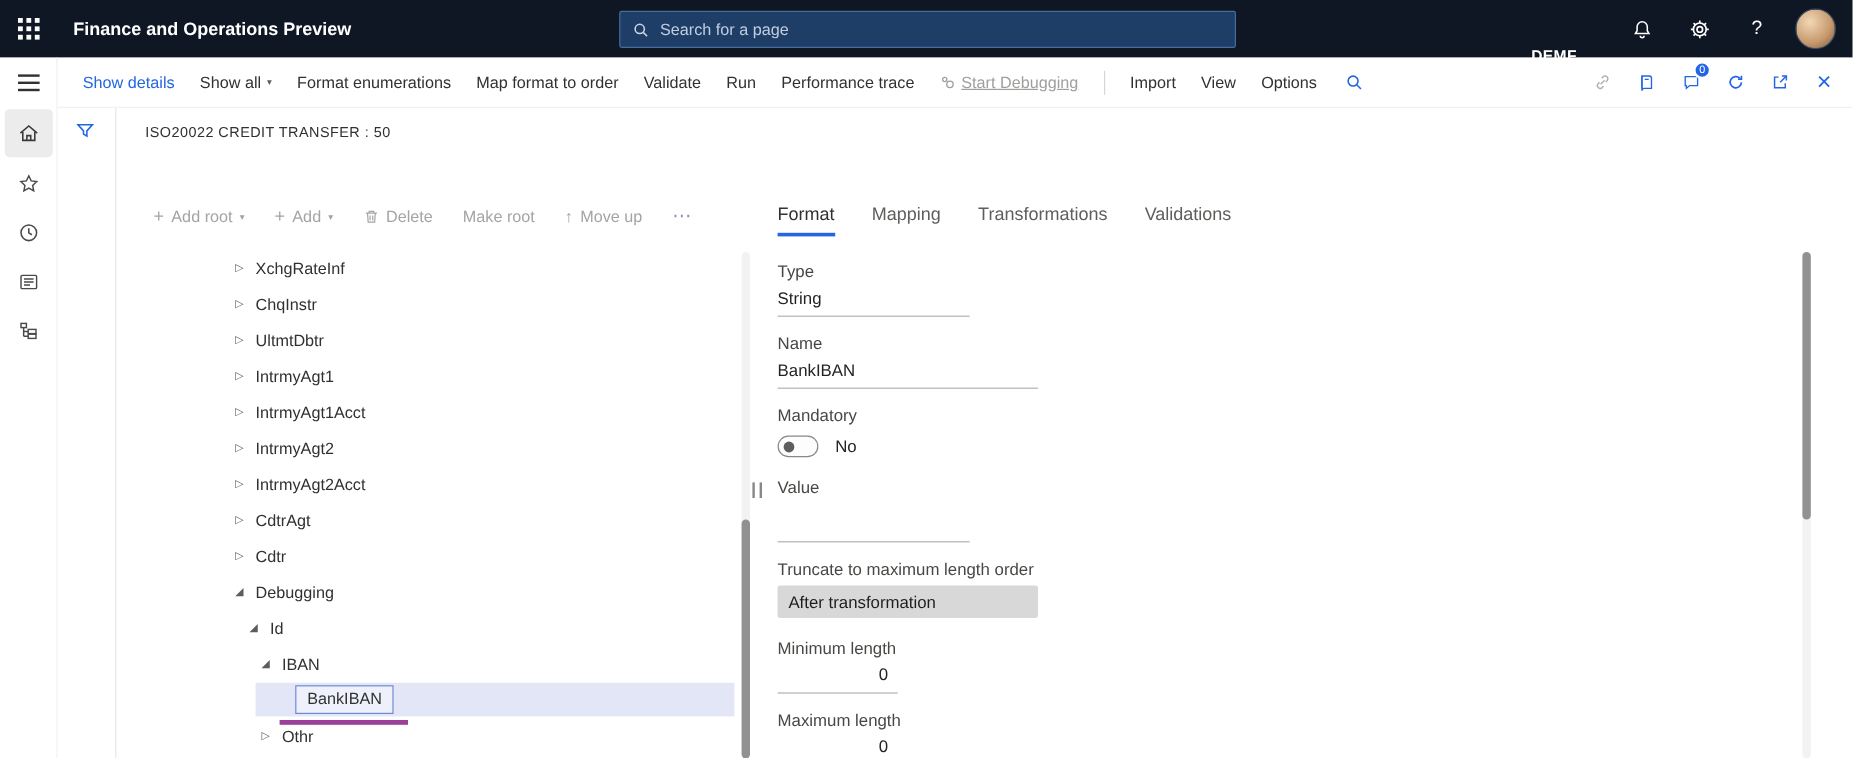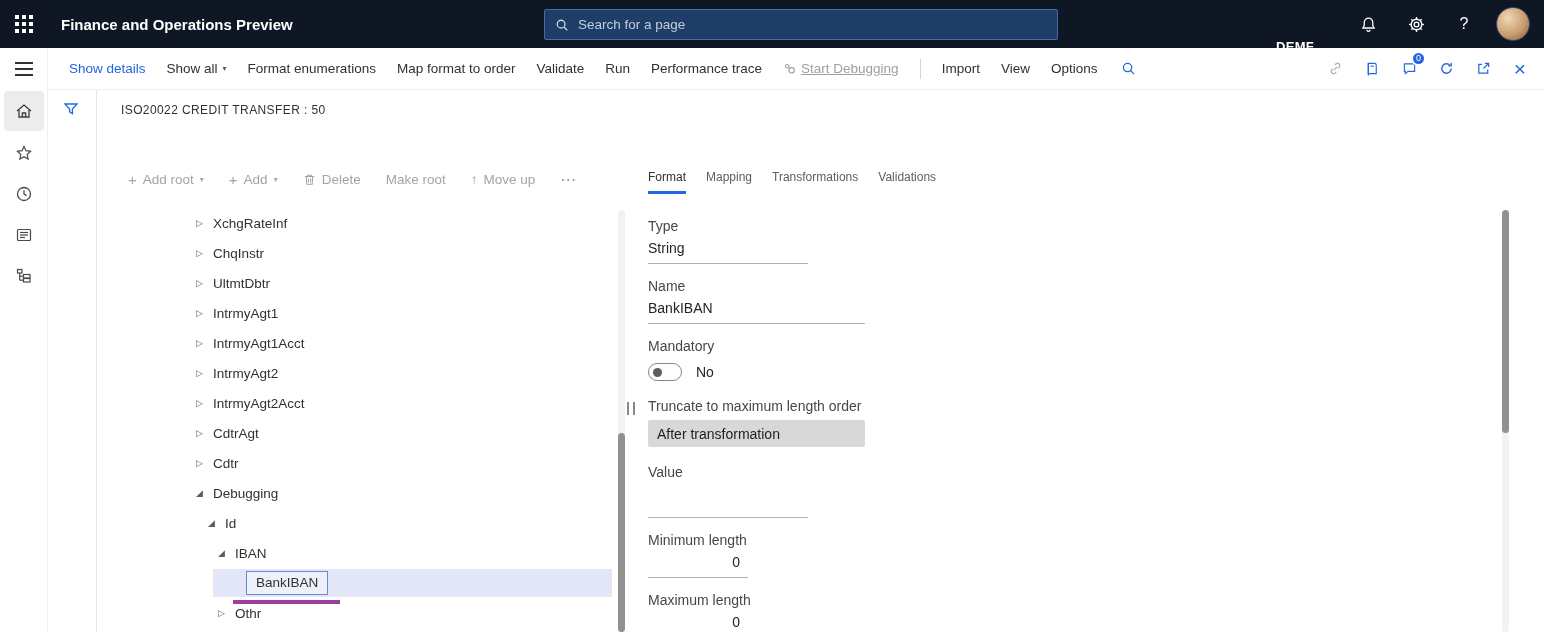--- a/index.html
+++ b/index.html
@@ -6,21 +6,21 @@
   html,body { background:#fff; }
   body { font-family:"Liberation Sans", sans-serif; }
   .app { position:relative; width:1544px; height:632px; overflow:hidden; background:#fff; }
 
   
   .header { position:absolute; top:0; left:0; width:100%; height:48px; background:#0f1724; color:#fff; display:flex; align-items:center; }
   .waffle { width:48px; height:48px; display:flex; align-items:center; justify-content:center; cursor:pointer; }
   .waffle-grid { display:grid; grid-template-columns:repeat(3,4px); grid-gap:3px; }
   .waffle-grid i { width:4px; height:4px; background:#fff; display:block; }
   .app-title { font-size:15px; font-weight:700; margin-left:13px; white-space:nowrap; }
-  .search-box { position:absolute; left:544px; top:9px; width:514px; height:31px; background:#1e3e68; border:1px solid #476d9e; border-radius:2px; display:flex; align-items:center; padding:0 10px; gap:9px; color:#c9d4e4; }
+  .search-box { position:absolute; left:516px; top:9px; width:514px; height:31px; background:#1e3e68; border:1px solid #476d9e; border-radius:2px; display:flex; align-items:center; padding:0 10px; gap:9px; color:#c9d4e4; }
   .search-box svg { flex:none; }
   .search-box input { background:transparent; border:none; outline:none; color:#d4dcea; font-size:13.5px; width:100%; font-family:"Liberation Sans",sans-serif; }
   .search-box input::placeholder { color:#c2cddf; opacity:1; }
   .header-right { position:absolute; right:0; top:0; height:48px; display:flex; align-items:center; }
   .company { font-size:13px; font-weight:700; padding:0 30px; cursor:pointer; letter-spacing:.3px;margin-top:44px; }
   .hdr-icon { width:48px; height:48px; display:flex; align-items:center; justify-content:center; cursor:pointer; color:#fff; }
   .help-glyph { font-size:16px; font-weight:400; }
   .avatar { width:34px; height:34px; border-radius:50%; margin:0 14px 0 8px; background:radial-gradient(circle at 35% 32%, #f1d7b6, #c79a6e 58%, #7d5a40); border:1px solid #3a4a60; cursor:pointer; }
 
   
@@ -54,21 +54,21 @@
   .page-title { position:absolute; left:72px; top:33px; font-size:23px; font-weight:700; color:#1f1e1d; }
 
   
   .designer-actions { position:absolute; left:80px; top:80px; display:flex; align-items:center; gap:25px; font-size:13.5px; color:#a6a4a2; }
   .da-item { display:flex; align-items:center; gap:6px; white-space:nowrap; cursor:default; }
   .da-plus { font-size:15px; }
   .da-chev { font-size:8px; }
   .da-more { color:#8a97b1; font-size:16px; letter-spacing:2px; cursor:pointer; }
 
   
-  .tabs { position:absolute; left:600px; top:80px; display:flex; gap:20px; font-size:12px; color:#605e5c; }
+  .tabs { position:absolute; left:600px; top:80px; display:flex; gap:31px; font-size:15px; color:#605e5c; }
   .tab { position:relative; cursor:pointer; padding-bottom:10px; }
   .tab.active { color:#323130; font-weight:400; }
   .tab.active::after { content:""; position:absolute; left:0; right:0; bottom:0; height:3px; background:#2266E3; }
 
   
   .tree { position:absolute; left:0; top:118px; width:564px; }
   .tree-row { position:relative; height:30px; display:flex; align-items:center; font-size:13.5px; color:#323130; cursor:pointer; }
   .tree-row.selected::before { content:""; position:absolute; left:165px; right:0; top:1px; bottom:1px; background:#e3e6f7; }
   .twisty { width:17px; flex:none; font-size:9px; color:#5f5d5b; text-align:left; position:relative; }
   .tree-label { white-space:nowrap; position:relative; }
@@ -394,29 +394,29 @@
       </div>
       <div class="field">
         <div class="f-label">Mandatory</div>
         <div class="toggle-row">
           <div class="toggle">
               <div class="toggle-knob"></div>
             </div>
           <div class="toggle-text">No</div>
         </div>
       </div>
+      <div class="field">
+        <div class="f-label" style="margin-bottom:14px">Value</div>
+        <div class="f-value w160"></div>
+      </div>
       <div class="field" style="margin-bottom:17px">
         <div class="f-label">Truncate to maximum length order</div>
         <div class="combo">After transformation</div>
       </div>
       <div class="field">
-        <div class="f-label" style="margin-bottom:14px">Value</div>
-        <div class="f-value w160"></div>
-      </div>
-      <div class="field">
         <div class="f-label">Minimum length</div>
         <div class="f-value w100 num">0</div>
       </div>
       <div class="field">
         <div class="f-label">Maximum length</div>
         <div class="f-value w100 num">0</div>
       </div>
     </div>
 
     <div class="right-scroll-track"></div>

